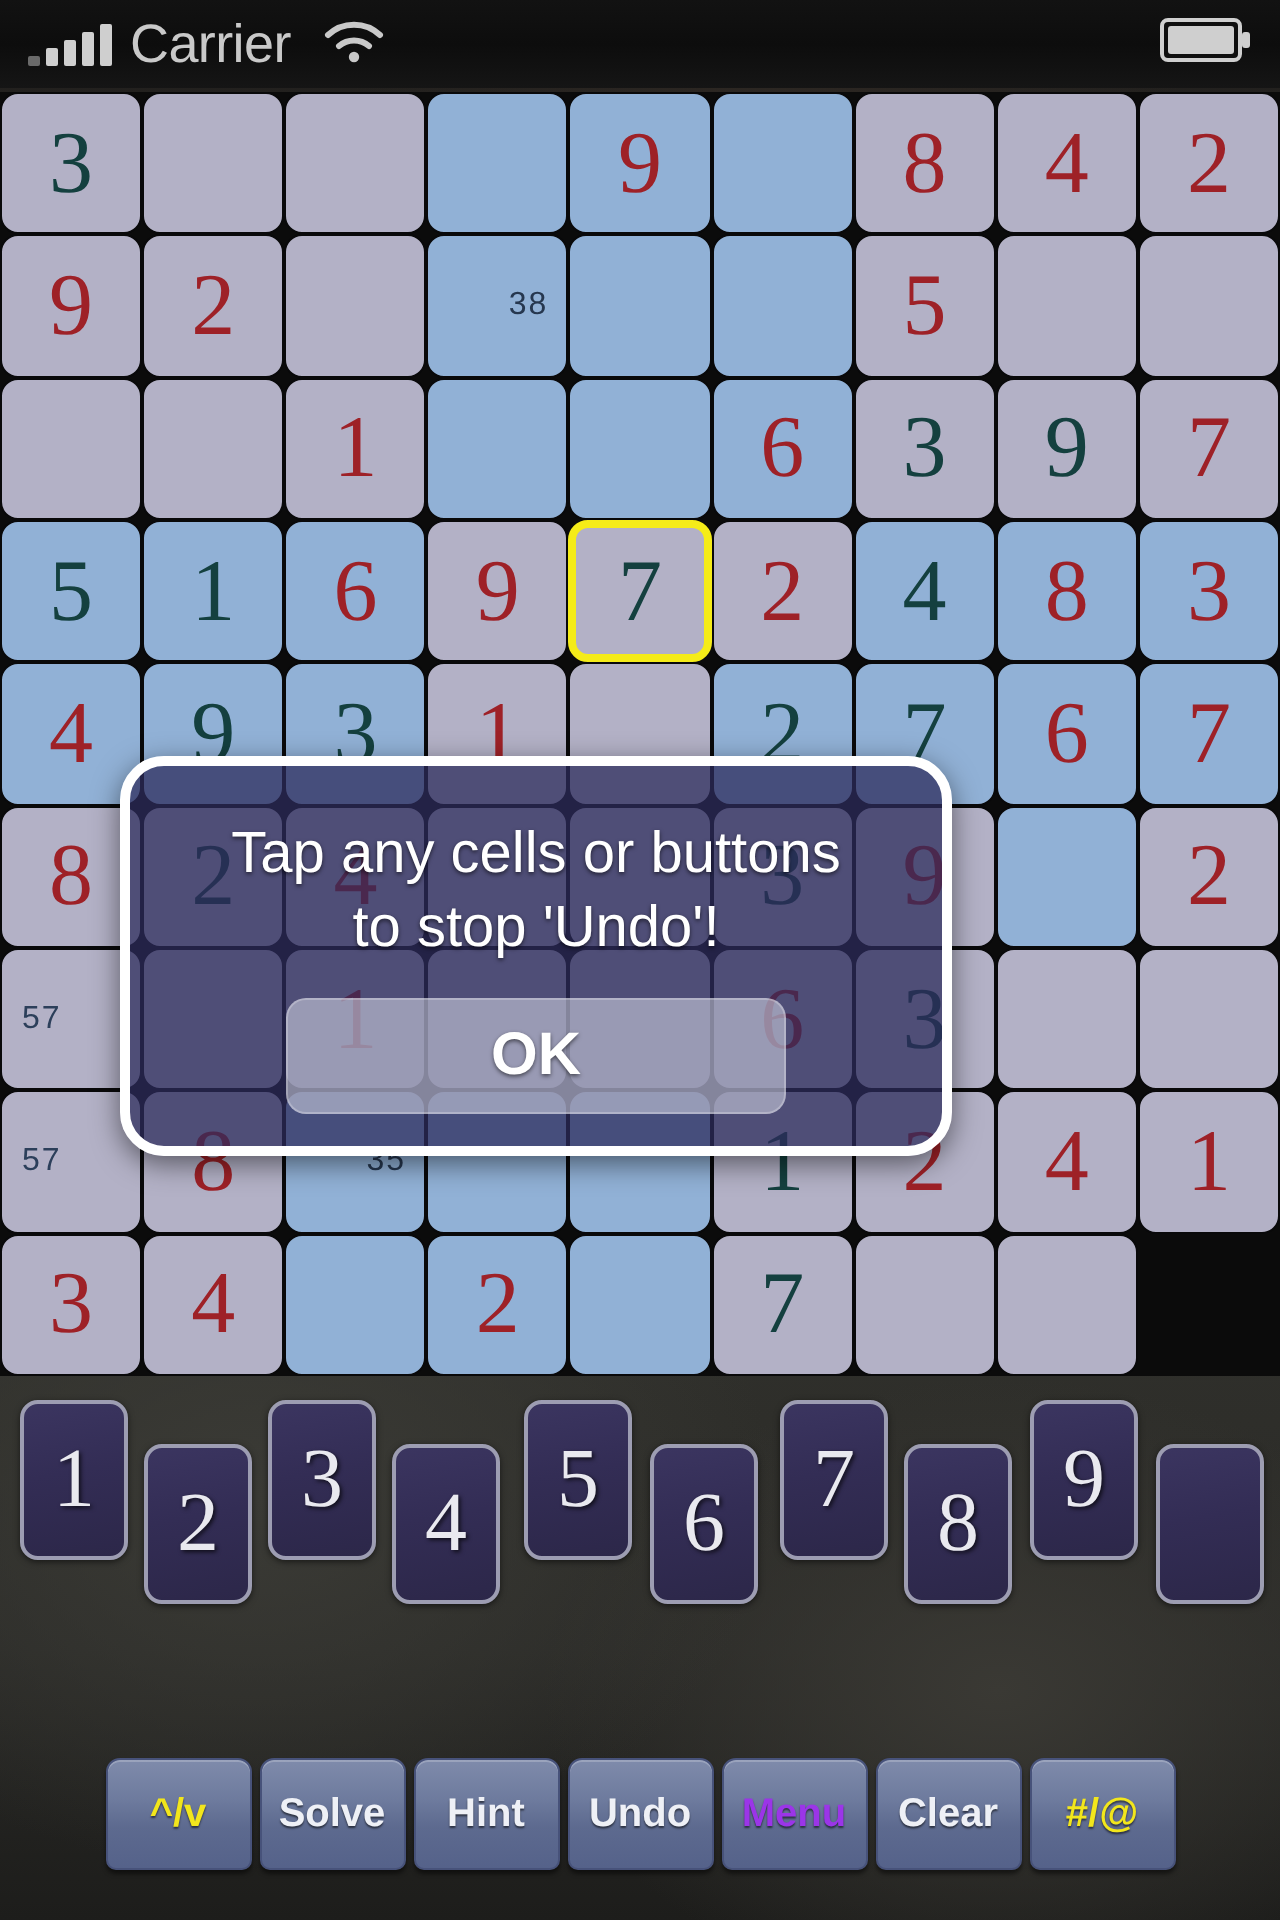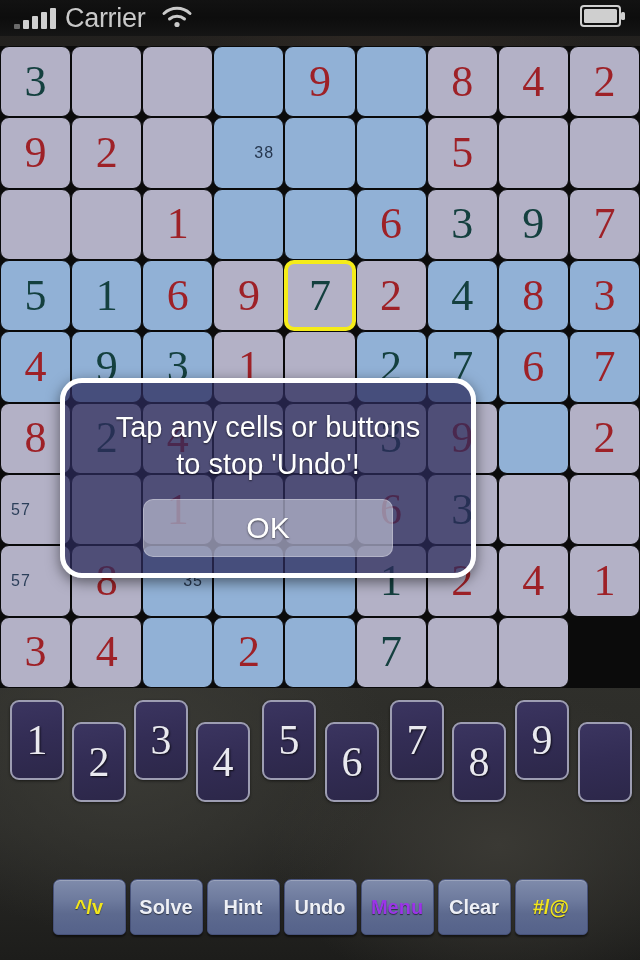--- a/index.html
+++ b/index.html
@@ -14,21 +14,21 @@
     width: 640px; height: 960px;
     background:
       radial-gradient(ellipse 420px 300px at 20% 78%, #3b3b36 0%, rgba(59,59,54,0) 62%),
       radial-gradient(ellipse 380px 260px at 78% 88%, #3a3934 0%, rgba(58,57,52,0) 60%),
       radial-gradient(ellipse 300px 180px at 60% 2%, #2e2823 0%, rgba(46,40,35,0) 70%),
       linear-gradient(180deg, #211f1d 0%, #2b2a26 30%, #32322d 62%, #2a2a27 86%, #1d1d1b 100%);
   }
 
   
   #statusbar {
-    position: absolute; left: 0; top: 0; width: 640px; height: 36px;
+    position: absolute; left: 0; top: 0; width: 640px; height: 44px;
     background: linear-gradient(180deg, #121212 0%, #0d0d0d 50%, #151515 100%);
     display: flex; align-items: center; padding: 0 14px;
     z-index: 5;
   }
   .sig-bars { display: flex; align-items: flex-end; gap: 3px; height: 22px; }
   .sig-bars i { display: block; width: 6px; border-radius: 1px; background: #cfcfcf; }
   .sig-bars i.off { background: #6a6a6a; }
   .sig-bars i:nth-child(1){ height: 5px; }
   .sig-bars i:nth-child(2){ height: 9px; }
   .sig-bars i:nth-child(3){ height: 13px; }
@@ -143,21 +143,21 @@
     text-shadow: 0 1px 2px rgba(0,0,0,.6);
     white-space: pre-line;
   }
   #dialog-ok {
     margin-top: 16px;
     width: 250px; height: 58px;
     border-radius: 10px;
     background: rgba(223,225,236,0.52);
     border: 1px solid rgba(255,255,255,0.25);
     color: #ffffff;
-    font-size: 30px; font-weight: normal;
+    font-size: 30px; font-weight: bold;
     display: flex; align-items: center; justify-content: center;
     text-shadow: 0 1px 2px rgba(0,0,0,.55);
     font-family: "Liberation Sans", sans-serif;
   }
 </style>
 </head>
 <body>
 
 <div id="app">
 

